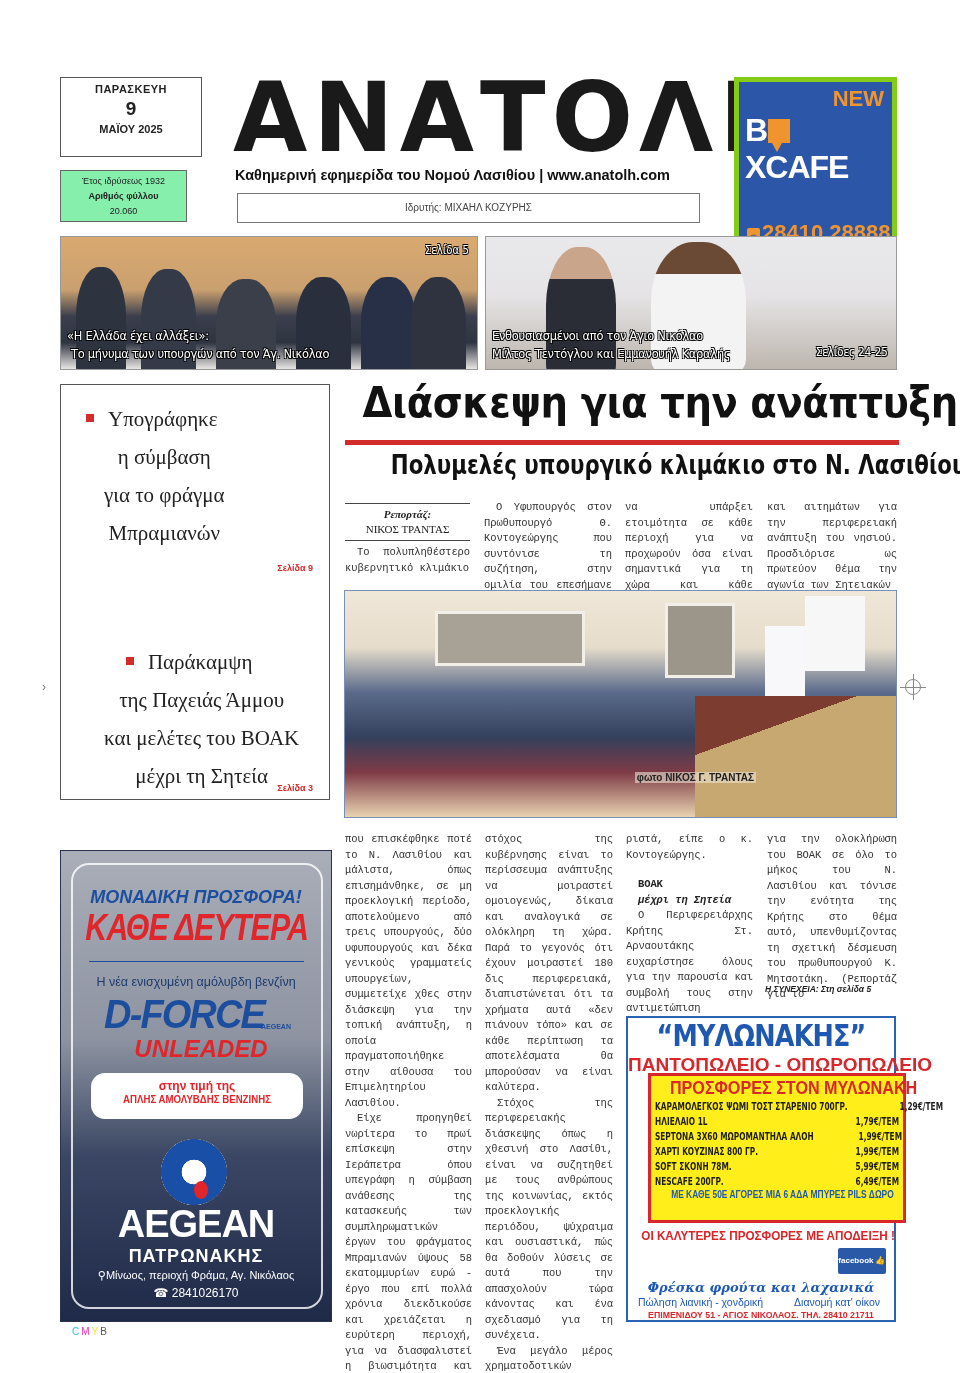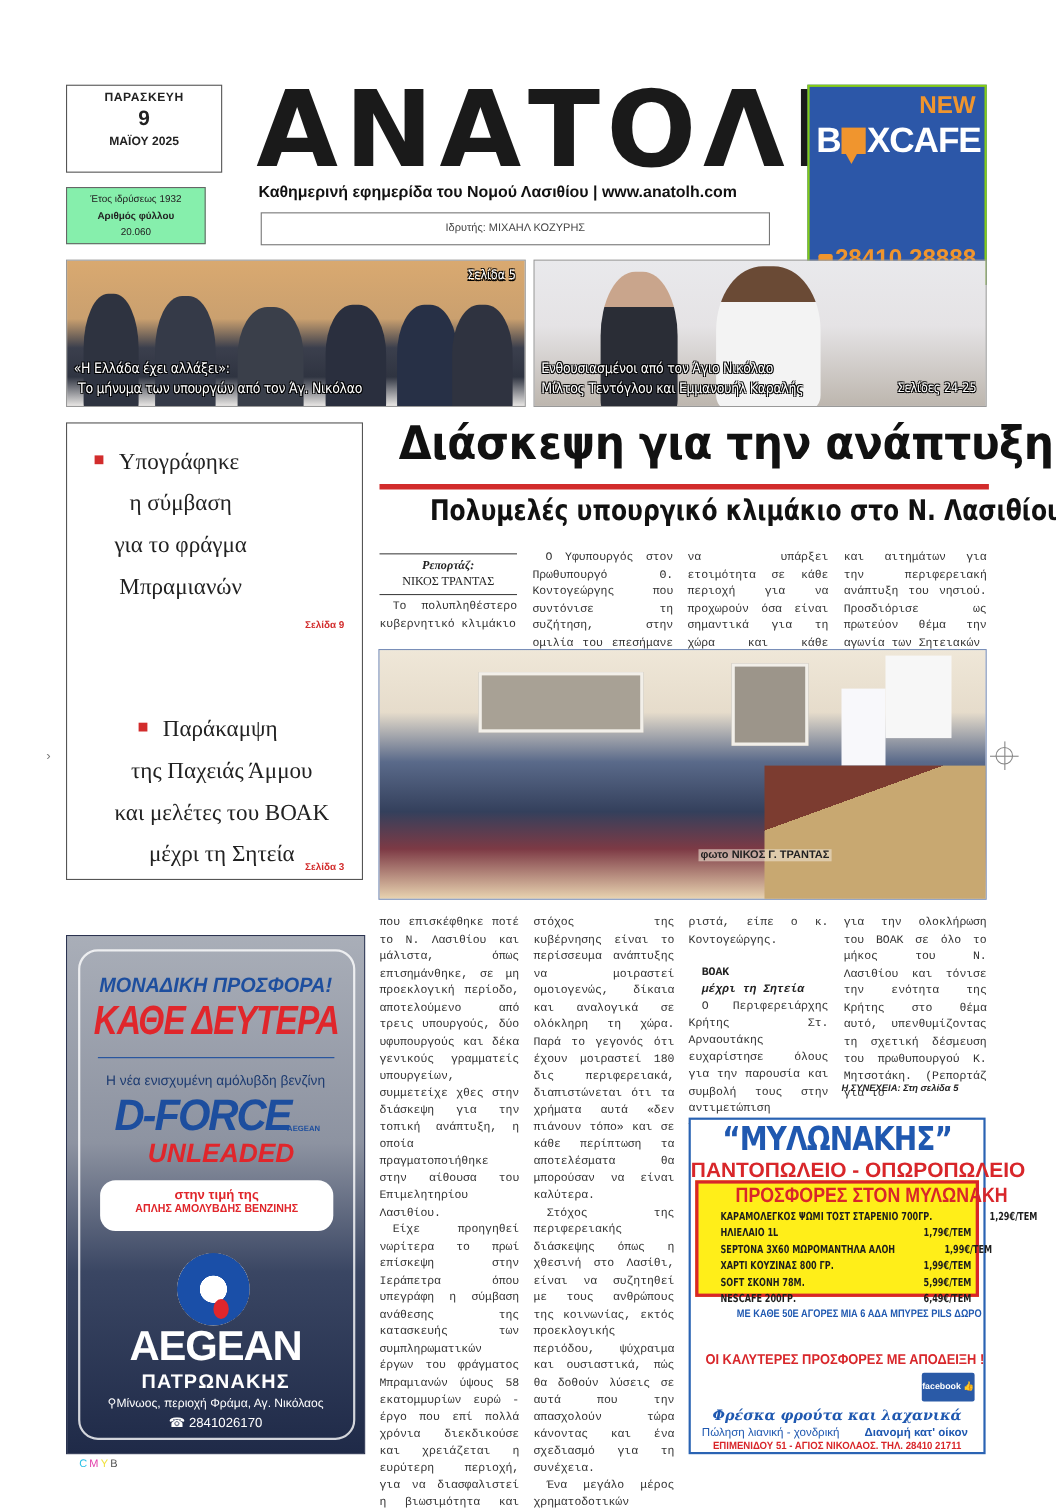--- a/index.html
+++ b/index.html
@@ -15,21 +15,21 @@
   #date-box .month { font-size: 11px; font-weight: bold; margin-top: 3px; }
 
   #info-box { left: 60px; top: 170px; width: 127px; height: 52px; border: 1px solid #666; background: #86efac; text-align: center; font-size: 9px; line-height: 15px; padding-top: 3px; }
 
   
   #masthead { left: 233px; top: 68px; width: 470px; height: 100px; font-family: "DejaVu Sans", sans-serif; font-weight: bold; font-size: 96px; letter-spacing: 6px; line-height: 100px; color: #1a1a1a; text-align: center; transform: scaleY(1.0); }
   #tagline { left: 235px; top: 167px; width: 470px; font-size: 14.5px; font-weight: bold; color: #111; white-space: nowrap; }
   #founder-box { left: 237px; top: 193px; width: 463px; height: 30px; border: 1px solid #777; text-align: center; font-size: 10px; line-height: 28px; color: #444; }
 
   
-  #boxcafe { left: 734px; top: 77px; width: 163px; height: 182px; background: #2c57a8; border: 2px solid #84cc16; overflow: hidden; }
+  #boxcafe { left: 734px; top: 77px; width: 163px; height: 182px; background: #2c57a8; border: 5px solid #84cc16; overflow: hidden; }
   #boxcafe .new { position: absolute; right: 8px; top: 4px; color: #f0952e; font-weight: bold; font-size: 22px; }
   #boxcafe .brand { position: absolute; left: 6px; top: 30px; color: #fff; font-weight: bold; font-size: 32px; letter-spacing: -1px; }
   #boxcafe .bubble { display: inline-block; width: 22px; height: 24px; background: #f0952e; vertical-align: -2px; position: relative; margin: 0 1px; }
   #boxcafe .bubble:after { content: ""; position: absolute; left: 4px; bottom: -9px; border-left: 5px solid transparent; border-right: 5px solid transparent; border-top: 9px solid #f0952e; }
   #boxcafe .phone { position: absolute; left: 8px; bottom: 4px; color: #f0952e; font-weight: bold; font-size: 22px; white-space: nowrap; }
   #boxcafe .phone-icon { display: inline-block; width: 13px; height: 22px; background: #f0952e; border-radius: 2px; vertical-align: -3px; margin-right: 2px; color: #2c57a8; font-size: 11px; text-align: center; line-height: 22px; }
 
   
   .photo { overflow: hidden; border: 1px solid #999; }
   #photo-left { left: 60px; top: 236px; width: 418px; height: 134px; background: linear-gradient(180deg, #d9a970 0%, #caa06f 40%, #3b3f4d 60%, #2f3441 80%, #e8e6e4 100%); }
@@ -67,32 +67,32 @@
 
   
   #aegean-ad { left: 60px; top: 850px; width: 272px; height: 472px; background: linear-gradient(180deg, #a9aeb8 0%, #8d93a1 40%, #3a4663 65%, #1f2a48 100%); border: 1px solid #2b3350; overflow: hidden; }
   #aegean-inner { position: absolute; left: 10px; top: 12px; width: 252px; height: 446px; border: 2px solid rgba(255,255,255,0.8); border-radius: 18px; }
   .ad-line { position: absolute; width: 100%; text-align: center; white-space: nowrap; }
 
   
   #myl-ad { left: 626px; top: 1016px; width: 270px; height: 306px; border: 2px solid #2a63b3; background: #fff; }
   #myl-title { position: absolute; top: 0; width: 100%; text-align: center; color: #1f58b0; font-family: "DejaVu Sans", sans-serif; font-weight: bold; font-size: 30px; letter-spacing: -1px; transform: scaleX(0.85); }
   #myl-sub { position: absolute; top: 36px; width: 100%; text-align: center; color: #d8262a; font-weight: bold; font-size: 19px; white-space: nowrap; }
-  #myl-yellow { position: absolute; left: 4px; top: 55px; width: 258px; height: 106px; background: #ffee19; border: 3px solid #d8262a; padding-left: 16px; }
+  #myl-yellow { position: absolute; left: 20px; top: 55px; width: 258px; height: 150px; background: #ffee19; border: 3px solid #d8262a; }
   #myl-yellow .yt { text-align: center; color: #d8262a; font-weight: bold; font-size: 19px; white-space: nowrap; transform: scaleX(0.85); margin-top: 1px; }
   .myl-row { display: flex; justify-content: space-between; font-family: "DejaVu Sans Condensed", "DejaVu Sans", sans-serif; font-weight: bold; font-size: 10px; line-height: 15px; padding: 0 4px; color: #1d1d1d; white-space: nowrap; }
   .myl-row .nm { transform: scaleX(0.82); transform-origin: left center; display: inline-block; }
   .myl-row .pr { transform: scaleX(0.82); transform-origin: right center; display: inline-block; }
   #myl-note { text-align: center; color: #1f58b0; font-weight: bold; font-size: 10px; white-space: nowrap; transform: scaleX(0.84); }
   #myl-best { position: absolute; top: 210px; width: 100%; text-align: center; color: #d8262a; font-weight: bold; font-size: 13px; white-space: nowrap; transform: scaleX(0.9); }
   #myl-fb-text { position: absolute; left: 6px; top: 228px; font-size: 8px; font-weight: bold; line-height: 11px; color: #222; white-space: nowrap; }
   #myl-fb-badge { position: absolute; right: 8px; top: 230px; width: 48px; height: 26px; background: #2a5aa7; color: #fff; font-size: 8px; font-weight: bold; line-height: 26px; text-align: center; border-radius: 2px; }
   #myl-fresh { position: absolute; top: 262px; width: 100%; text-align: center; color: #1f58b0; font-family: "DejaVu Serif", serif; font-weight: bold; font-size: 13px; font-style: italic; white-space: nowrap; }
   #myl-retail { position: absolute; top: 278px; left: 10px; font-size: 10.5px; color: #1f58b0; white-space: nowrap; }
-  #myl-delivery { position: absolute; top: 278px; right: 14px; font-size: 10.5px; color: #1f58b0; white-space: nowrap; font-weight: bold; }
+  #myl-delivery { position: absolute; top: 278px; right: 14px; font-size: 10.5px; color: #1f58b0; white-space: nowrap; }
   #myl-addr { position: absolute; top: 291px; width: 100%; text-align: center; font-size: 9.5px; font-weight: bold; color: #d8262a; white-space: nowrap; transform: scaleX(0.92); }
 
   
   #continuation { left: 765px; top: 984px; font-size: 8.5px; font-weight: bold; font-style: italic; color: #222; white-space: nowrap; }
 
   
   #left-mark { left: 42px; top: 680px; font-size: 12px; color: #777; }
   #right-mark { left: 905px; top: 679px; width: 16px; height: 16px; border: 1px solid #888; border-radius: 50%; }
   #right-mark:before { content: ""; position: absolute; left: 7px; top: -6px; width: 1px; height: 26px; background: #888; }
   #right-mark:after { content: ""; position: absolute; top: 7px; left: -6px; height: 1px; width: 26px; background: #888; }

